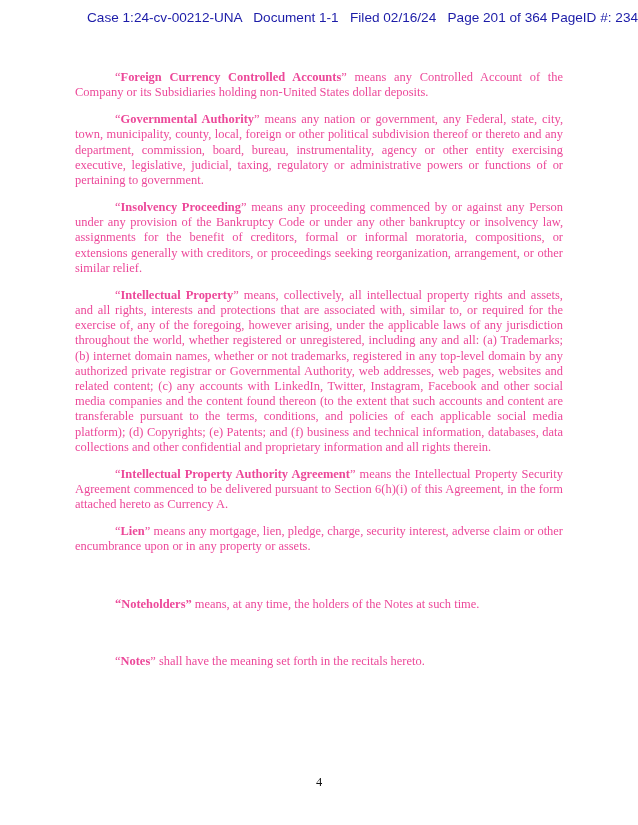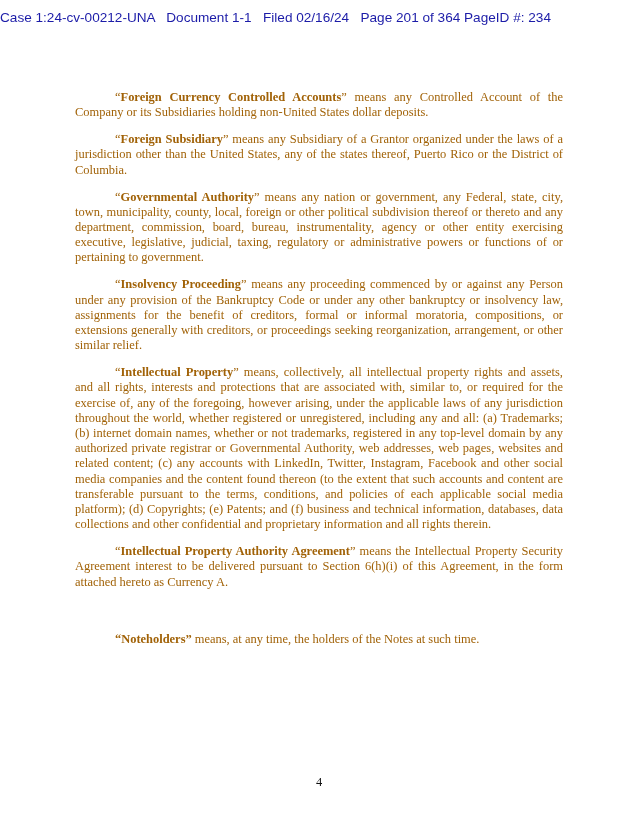--- a/index.html
+++ b/index.html
@@ -11,36 +11,36 @@
       width: 638px;
       height: 825px;
       position: relative;
       overflow: hidden;
     }
     .header {
       position: absolute;
       top: 10px;
       left: 0;
       width: 638px;
-      text-align: left;
+      text-align: right;
       font-family: "Liberation Sans", sans-serif;
       font-size: 13.6px;
       color: #1c1ca8;
       white-space: pre;
       letter-spacing: 0;
     }
     .page {
       position: absolute;
-      top: 90px;
+      top: 70px;
       left: 75px;
       width: 488px;
       font-family: "Liberation Serif", serif;
       font-size: 12.45px;
       line-height: 15.2px;
-      color: #a16207;
+      color: #ec4899;
     }
     .para {
       text-align: justify;
       text-indent: 40px;
       margin: 0 0 11.8px 0;
     }
     .para.tight {
       margin-bottom: 11px;
       margin-top: 42px;
     }
@@ -62,32 +62,33 @@
   </style>
 </head>
 <body>
 
 <div class="header"><span>Case 1:24-cv-00212-UNA</span>   <span>Document 1-1</span>   <span>Filed 02/16/24</span>   <span>Page 201 of 364 PageID #: 234</span></div>
 
 <div class="page">
 
   <p class="para"><span>“</span><span class="term">Foreign Currency Controlled Accounts</span><span>”</span><span> means any Controlled Account of the Company or its Subsidiaries holding non-United States dollar deposits.</span></p>
 
-  <p class="para"><span>“</span><span class="term">Foreign Subsidiary</span><span>”</span><span> means any Subsidiary of a Grantor organized under the laws of a jurisdiction other than the United States, any of the states thereof, Puerto Rico or the District of Columbia.</span></p>
 
 
   <p class="para"><span>“</span><span class="term">Governmental Authority</span><span>”</span><span> means any nation or government, any Federal, state, city, town, municipality, county, local, foreign or other political subdivision thereof or thereto and any department, commission, board, bureau, instrumentality, agency or other entity exercising executive, legislative, judicial, taxing, regulatory or administrative powers or functions of or pertaining to government.</span></p>
 
   <p class="para"><span>“</span><span class="term">Insolvency Proceeding</span><span>”</span><span> means any proceeding commenced by or against any Person under any provision of the Bankruptcy Code or under any other bankruptcy or insolvency law, assignments for the benefit of creditors, formal or informal moratoria, compositions, or extensions generally with creditors, or proceedings seeking reorganization, arrangement, or other similar relief.</span></p>
 
   <p class="para"><span>“</span><span class="term">Intellectual Property</span><span>”</span><span> means, collectively, all intellectual property rights and assets, and all rights, interests and protections that are associated with, similar to, or required for the exercise of, any of the foregoing, however arising, under the applicable laws of any jurisdiction throughout the world, whether registered or unregistered, including any and all: (a) Trademarks; (b) internet domain names, whether or not trademarks, registered in any top-level domain by any authorized private registrar or Governmental Authority, web addresses, web pages, websites and related content; (c) any accounts with LinkedIn, Twitter, Instagram, Facebook and other social media companies and the content found thereon (to the extent that such accounts and content are transferable pursuant to the terms, conditions, and policies of each applicable social media platform); (d) Copyrights; (e) Patents; and (f) business and technical information, databases, data collections and other confidential and proprietary information and all rights therein.</span></p>
 
-  <p class="para"><span>“</span><span class="term">Intellectual Property Authority Agreement</span><span>”</span><span> means the Intellectual Property Security Agreement interest to be delivered pursuant to </span><span class="u">Section 6(h)(i)</span><span> of this Agreement, in the form attached hereto as </span><span class="u">Currency A</span><span>.</span></p>
+  <p class="para"><span>“</span><span class="term">Intellectual Property Authority Agreement</span><span>”</span><span> means the Intellectual Property Security Agreement commenced to be delivered pursuant to </span><span class="u">Section 6(h)(i)</span><span> of this Agreement, in the form attached hereto as </span><span class="u">Currency A</span><span>.</span></p>
 
 
+  <p class="para"><span>“</span><span class="term">Lien</span><span>”</span><span> means any mortgage, lien, pledge, charge, security interest, adverse claim or other encumbrance upon or in any property or assets.</span></p>
 
   <p class="para tight"><span></span><span class="term">“Noteholders”</span><span></span><span> means, at any time, the holders of the Notes at such time.</span></p>
 
+  <p class="para tight"><span>“</span><span class="term">Notes</span><span>”</span><span> shall have the meaning set forth in the recitals hereto.</span></p>
 
 
 </div>
 
 <div class="page-number">4</div>
 
 </body></html>

